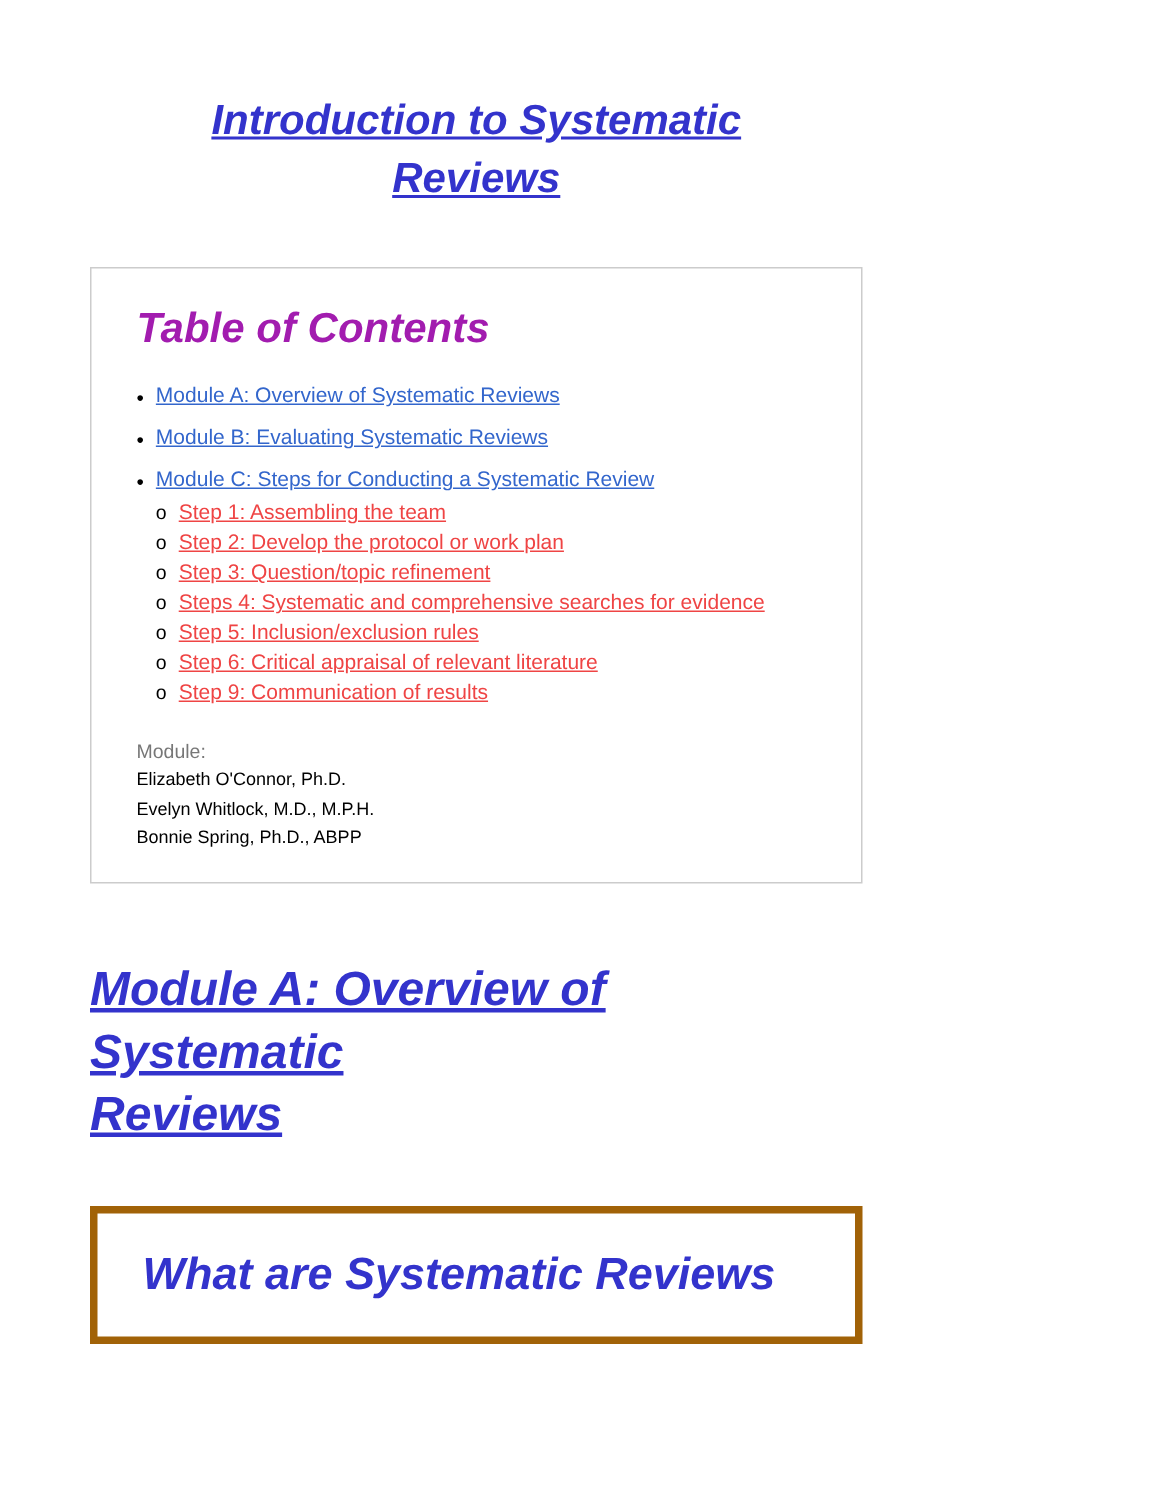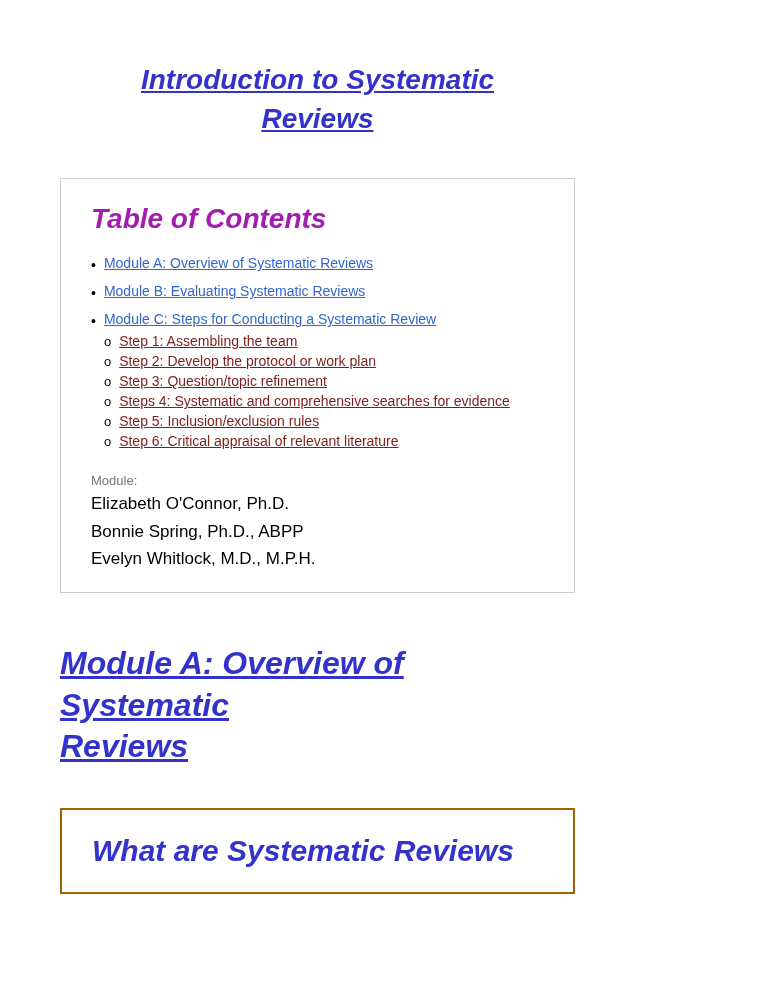--- a/index.html
+++ b/index.html
@@ -94,21 +94,21 @@
     .toc-sublist li::before {
       content: "o";
       color: #000;
       margin-right: 8px;
       font-size: 13px;
       margin-top: 1px;
       flex-shrink: 0;
     }
 
     .toc-sublist a {
-      color: #7f1d1d;
+      color: #ef4444;
       font-size: 14px;
     }
 
     .toc-item-content {
       display: flex;
       flex-direction: column;
     }
 
     .authors-section {
       margin-top: 20px;
@@ -116,39 +116,39 @@
       color: #555555;
     }
 
     .authors-label {
       color: #777;
       margin-bottom: 2px;
     }
 
     .author-name {
       color: #000;
-      font-size: 17px;
+      font-size: 12px;
       line-height: 1.6;
     }
 
     .module-a-title {
       margin-bottom: 40px;
     }
 
     .module-a-title a {
       color: #3333cc;
       text-decoration: underline;
       font-style: italic;
       font-weight: bold;
       font-size: 32px;
       line-height: 1.3;
     }
 
     .what-are-box {
-      border: 2px solid #a16207;
+      border: 5px solid #a16207;
       padding: 24px 30px;
       background: #fff;
     }
 
     .what-are-title {
       font-size: 30px;
       font-style: italic;
       font-weight: bold;
       color: #3333cc;
     }
@@ -197,30 +197,33 @@
             </li>
             <li>
               <a href="#step4">Steps 4: Systematic and comprehensive searches for evidence</a>
             </li>
             <li>
               <a href="#step5">Step 5: Inclusion/exclusion rules</a>
             </li>
             <li>
               <a href="#step6">Step 6: Critical appraisal of relevant literature</a>
             </li>
+            <li>
+              <a href="#step9">Step 9: Communication of results</a>
+            </li>
           </ul>
         </span>
       </li>
     </ul>
 
     <div class="authors-section">
       <div class="authors-label">Module:</div>
       <div class="author-name">Elizabeth O'Connor, Ph.D.</div>
+      <div class="author-name">Evelyn Whitlock, M.D., M.P.H.</div>
       <div class="author-name">Bonnie Spring, Ph.D., ABPP</div>
-      <div class="author-name">Evelyn Whitlock, M.D., M.P.H.</div>
     </div>
   </div>
 
   <div class="module-a-title">
     <a href="#module-a">
       <span>Module A: Overview of Systematic</span><br>
       <span>Reviews</span>
     </a>
   </div>
 

